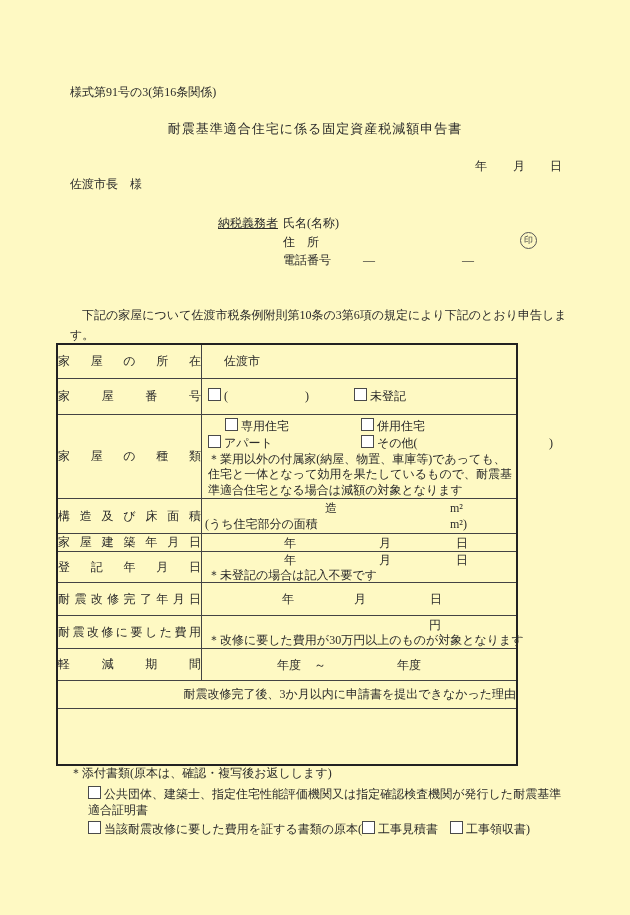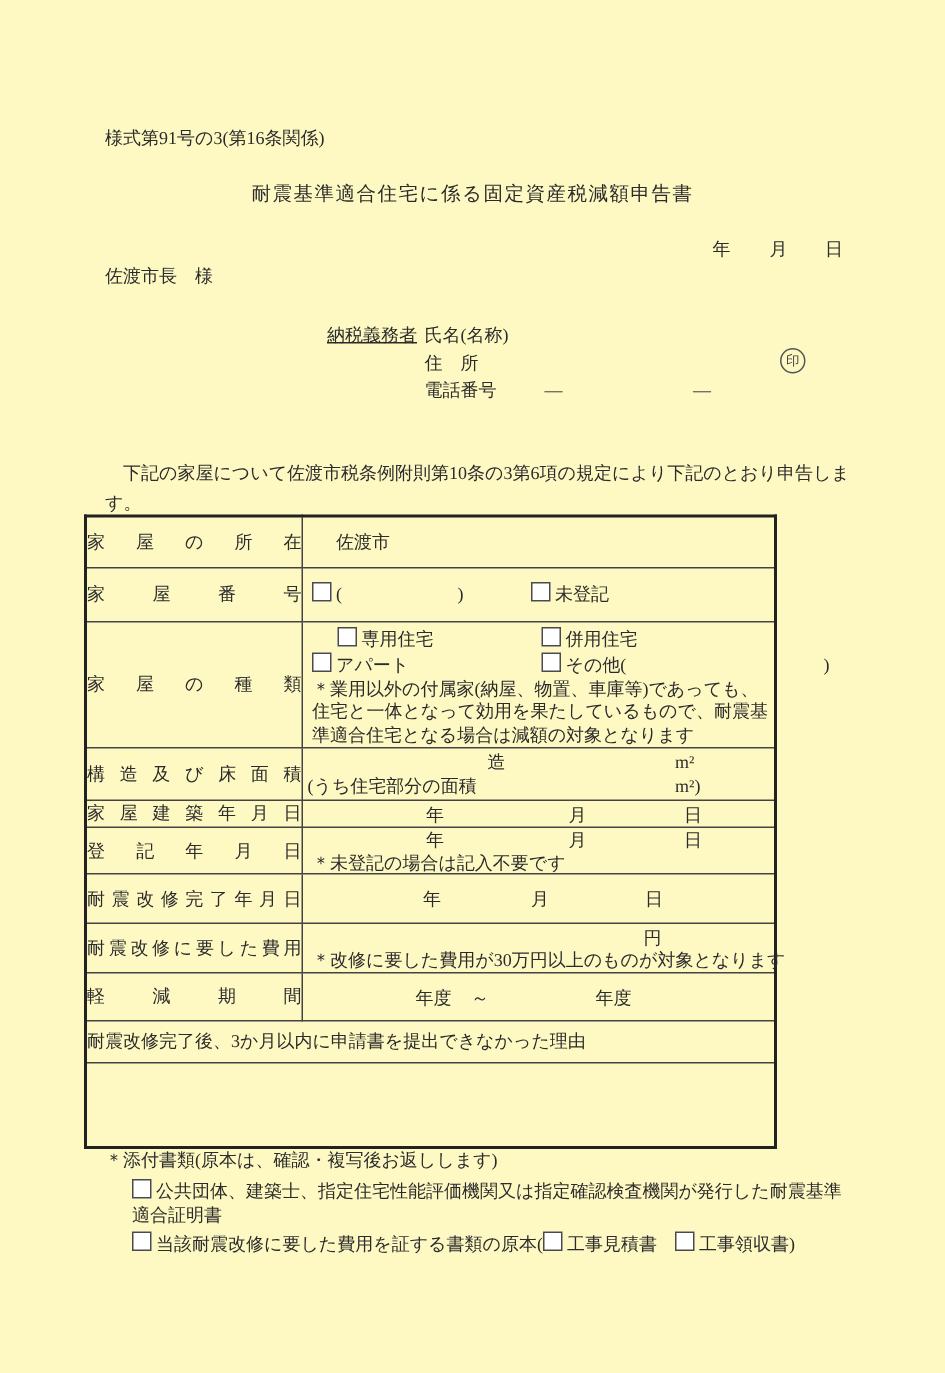--- a/index.html
+++ b/index.html
@@ -42,21 +42,21 @@
   td.val { position:relative; }
   .vline { position:relative; height:16px; }
   .vline.h17 { height:17px; }
   .vs { position:absolute; top:0; white-space:nowrap; }
   .note { padding:0 3px 0 6px; line-height:15.5px; text-align:left; }
   .cb {
     display:inline-block; width:11px; height:11px;
     border:1px solid #4a4a4a; background:#fff;
     margin-right:3px; vertical-align:-1px;
   }
-  .reason-hdr { text-align:left; }
+  .reason-hdr { text-align:right; }
   .mt3 { margin-top:3px; }
 
   .attach { left:70px; top:765px; width:497px; white-space:normal; }
   .attach-heading { line-height:16px; margin-bottom:5px; }
   .attach-item { margin:3px 0 0 18px; line-height:16px; }
 </style>
 </head>
 <body>
 
 <div class="page">

